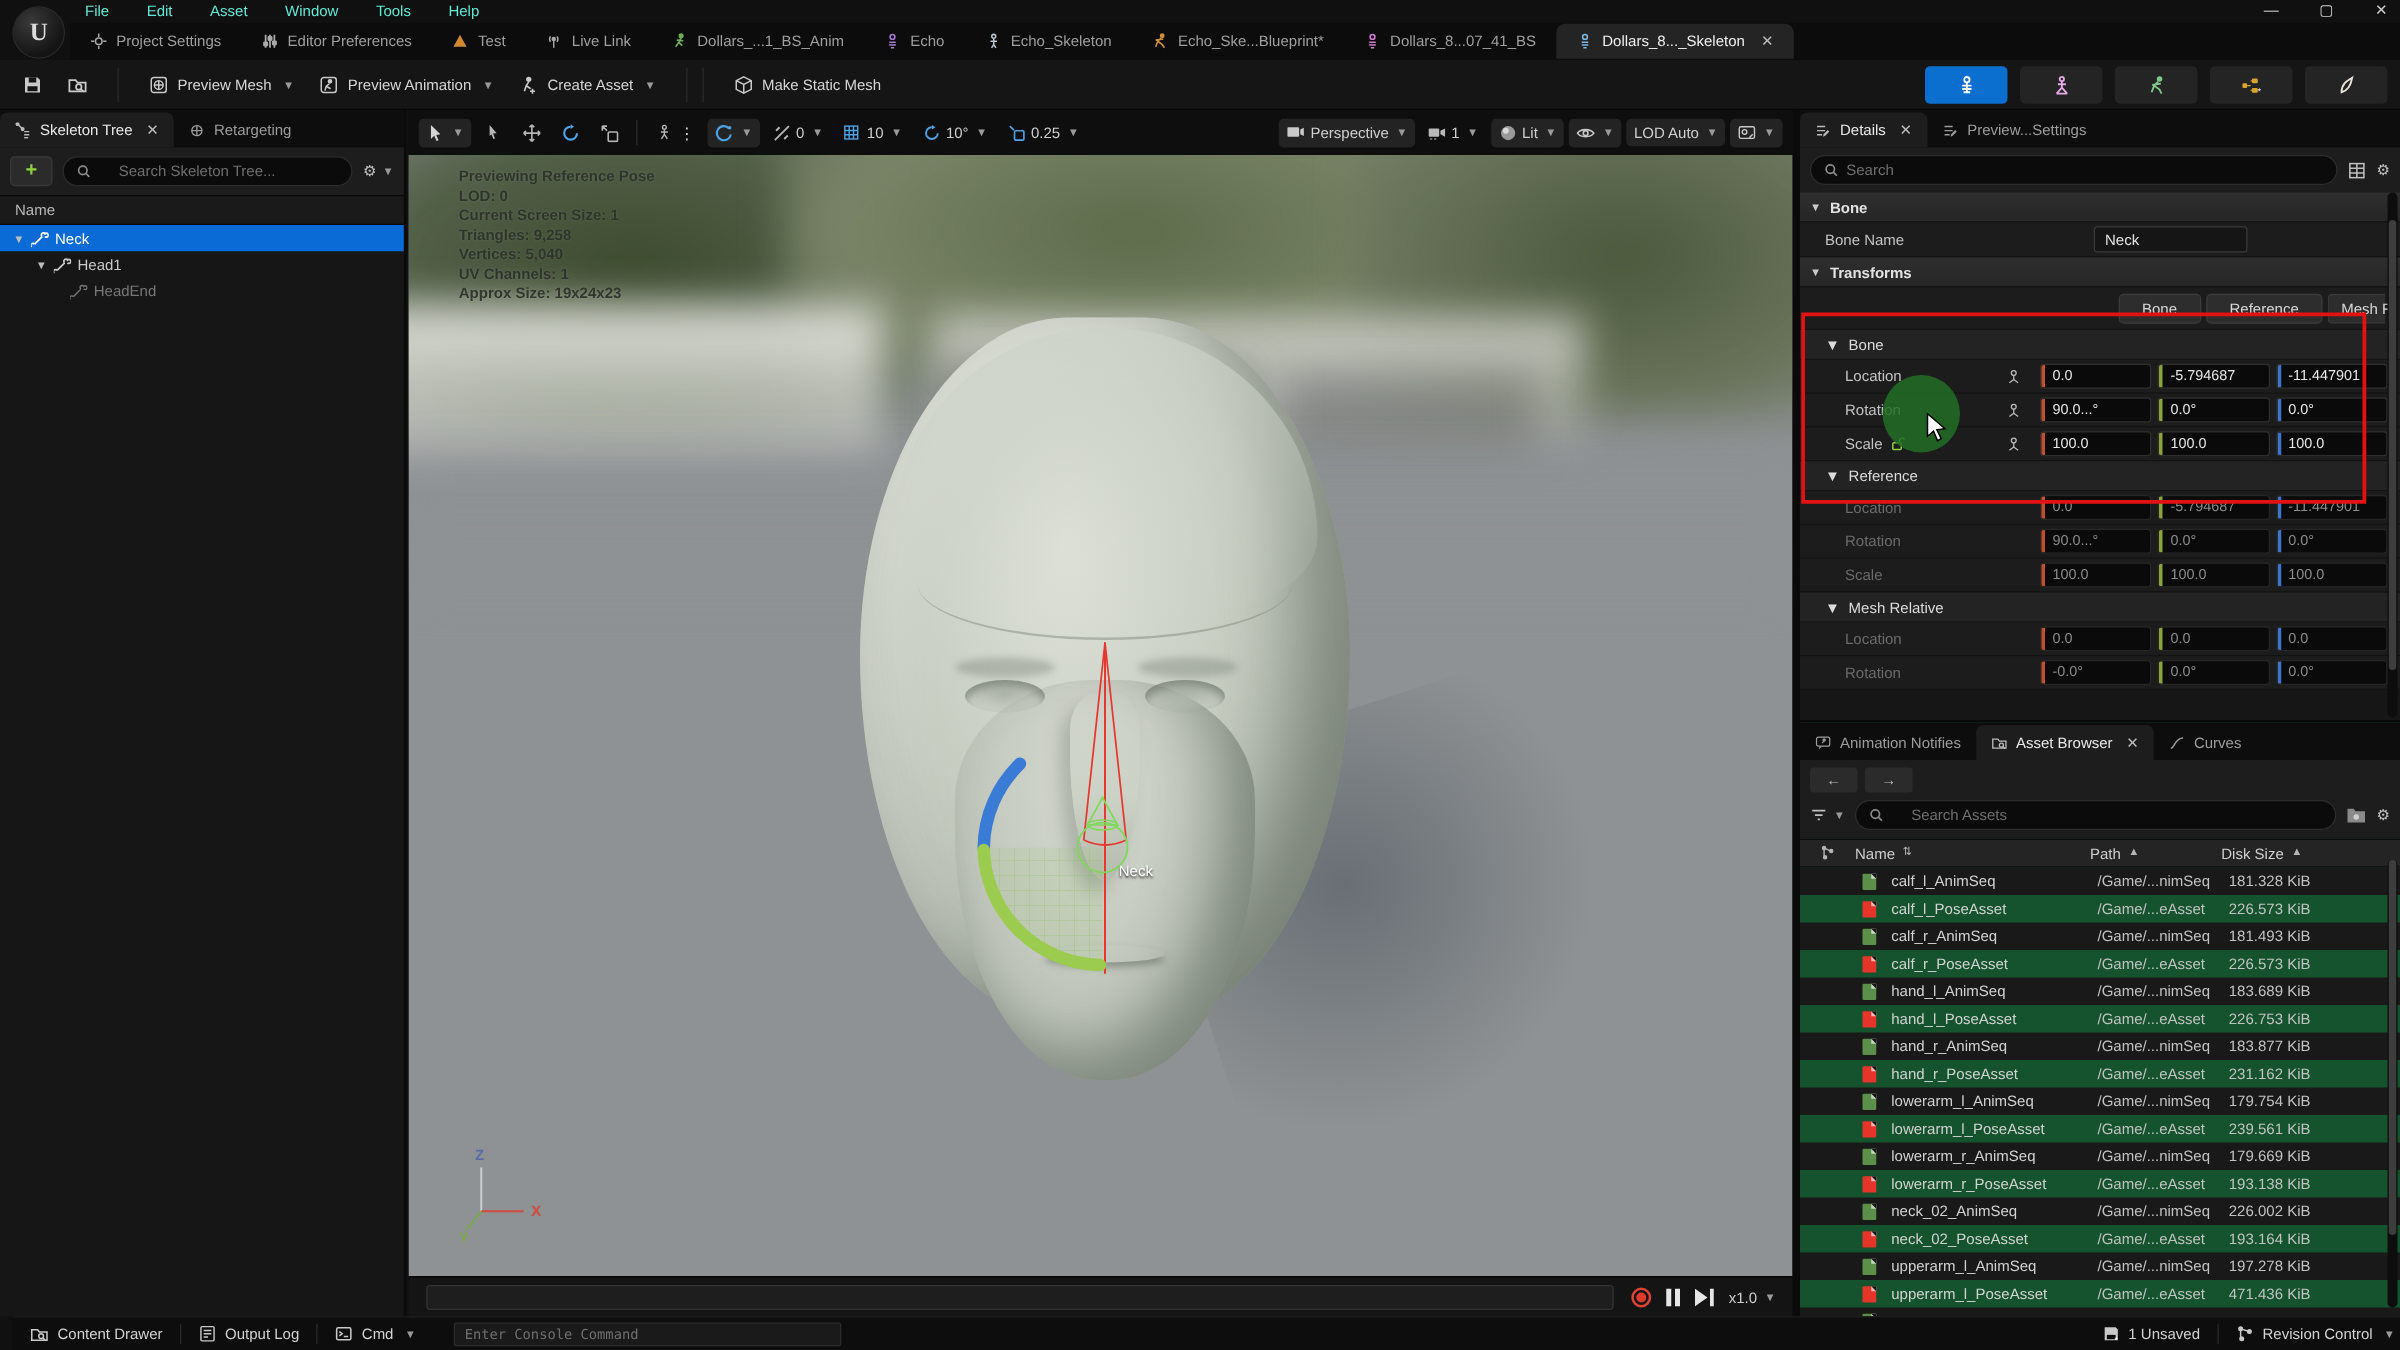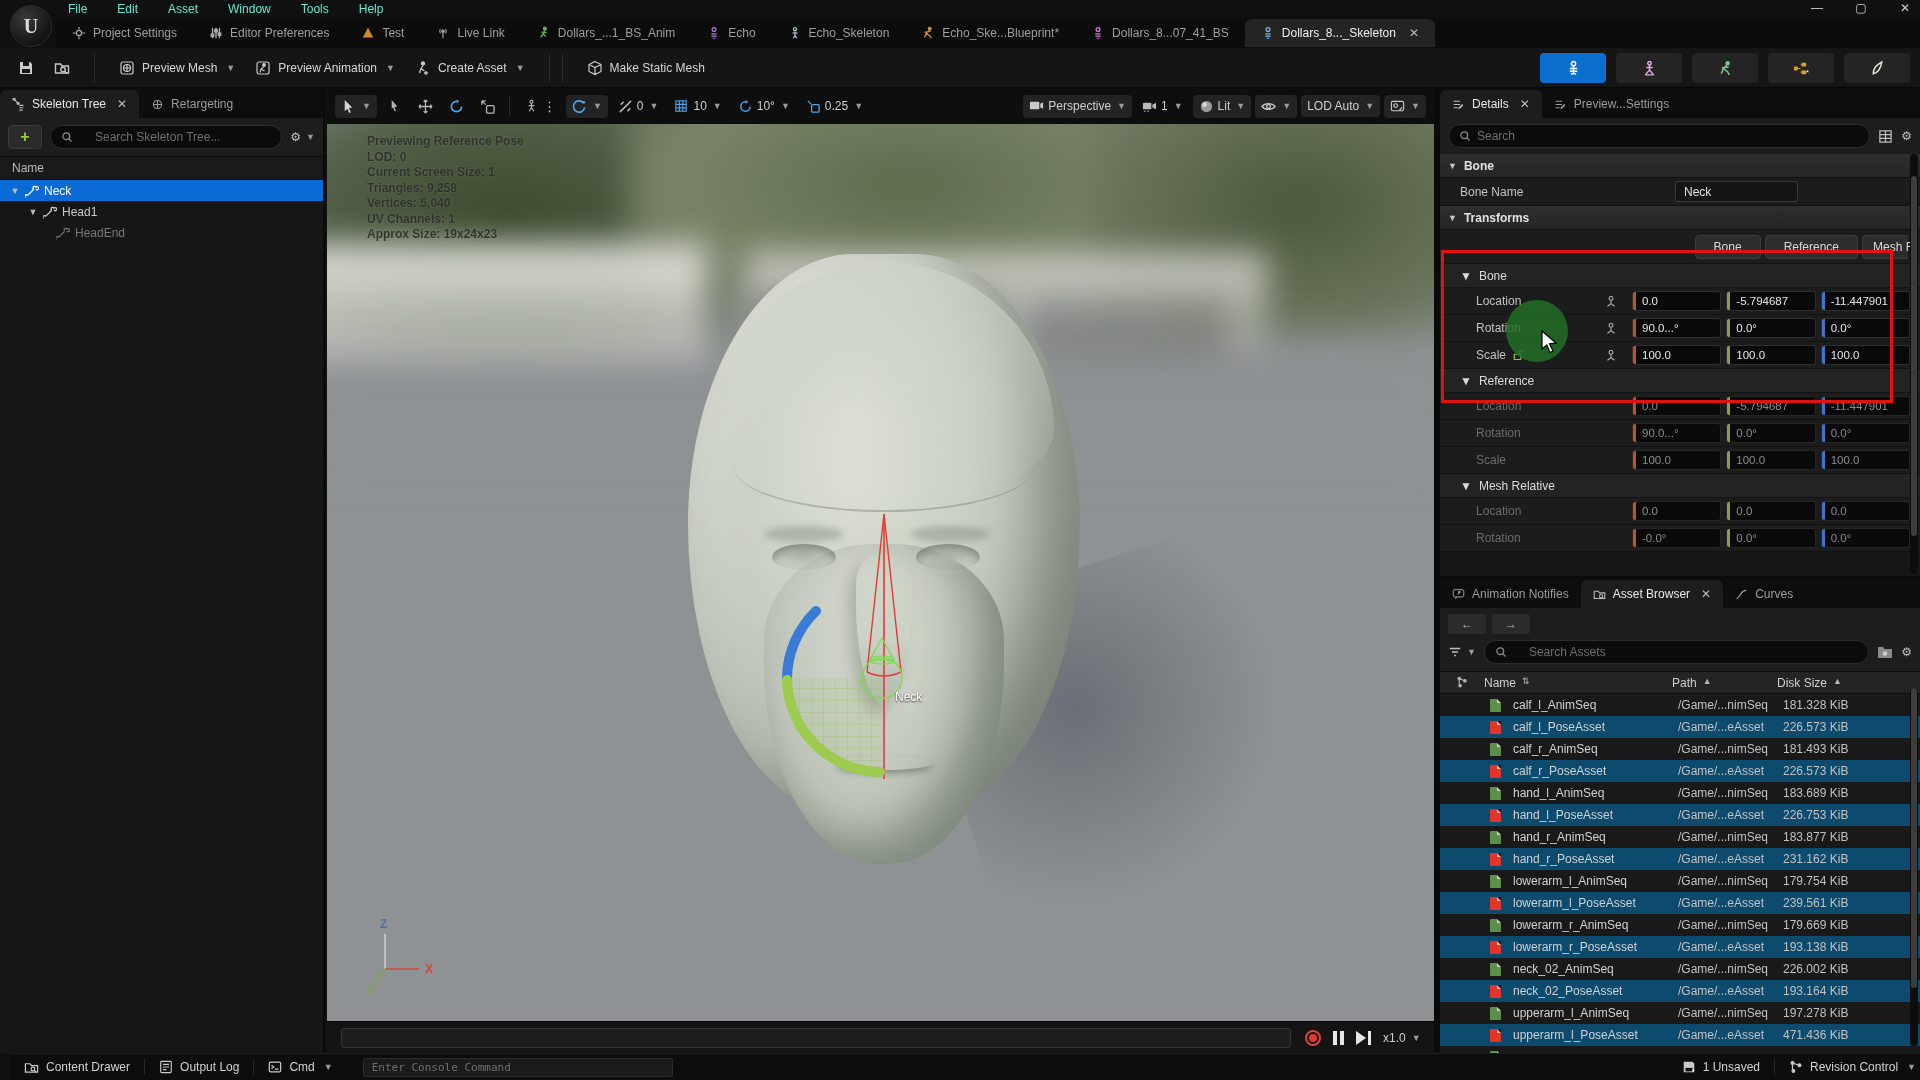--- a/index.html
+++ b/index.html
@@ -157,21 +157,21 @@
   .dscroll { position:absolute; right:2px; top:66px; width:8px; height:420px; background:#0d0d0d; border-radius:4px;}
   .dscroll i { position:absolute; left:1px; top:22px; width:6px; height:360px; background:#3d3d3d; border-radius:3px; display:block;}
 
   
   #red-annot { position:absolute; left:1441px; top:250px; width:452px; height:153px; border:3px solid #e31212; z-index:50; pointer-events:none;}
   #cursor-hl { position:absolute; left:1506px; top:300px; width:62px; height:62px; border-radius:50%;
     background:rgba(34,110,38,0.85); z-index:51; pointer-events:none;}
   #cursor-arrow { position:absolute; left:1540px; top:330px; z-index:52; pointer-events:none;}
 
   
-  #bottom-panel { position:absolute; left:0; top:488px; width:480px; height:477px; background:#0c4a6e; border-top:2px solid #0a0a0a;}
+  #bottom-panel { position:absolute; left:0; top:488px; width:480px; height:477px; background:#14532d; border-top:2px solid #0a0a0a;}
   .nav-row { display:flex; gap:6px; padding:6px 8px 2px 8px; background:#1d1d1d;}
   .navbtn { width:38px; height:20px; background:#2b2b2b; border-radius:3px; display:flex; align-items:center; justify-content:center; color:#b9b9b9;}
   .ab-search-row { display:flex; align-items:center; gap:8px; padding:4px 8px 7px 8px; background:#1d1d1d;}
   .ab-hdr { height:23px; background:#242424; border-top:1px solid #0c0c0c; border-bottom:1px solid #0c0c0c; display:flex; align-items:center; color:#cfcfcf; font-size:12px;}
   .ab-hdr .c0 { width:44px; display:flex; justify-content:center;}
   .ab-hdr .c1 { width:188px; display:flex; gap:6px;}
   .ab-hdr .c2 { width:105px; display:flex; gap:6px;}
   .ab-hdr .c3 { flex:1; display:flex; gap:6px;}
   .sorti { font-size:9px; color:#b5b5b5; }
   .arow { height:22px; display:flex; align-items:center; font-size:12px; color:#d2d2d2;}

